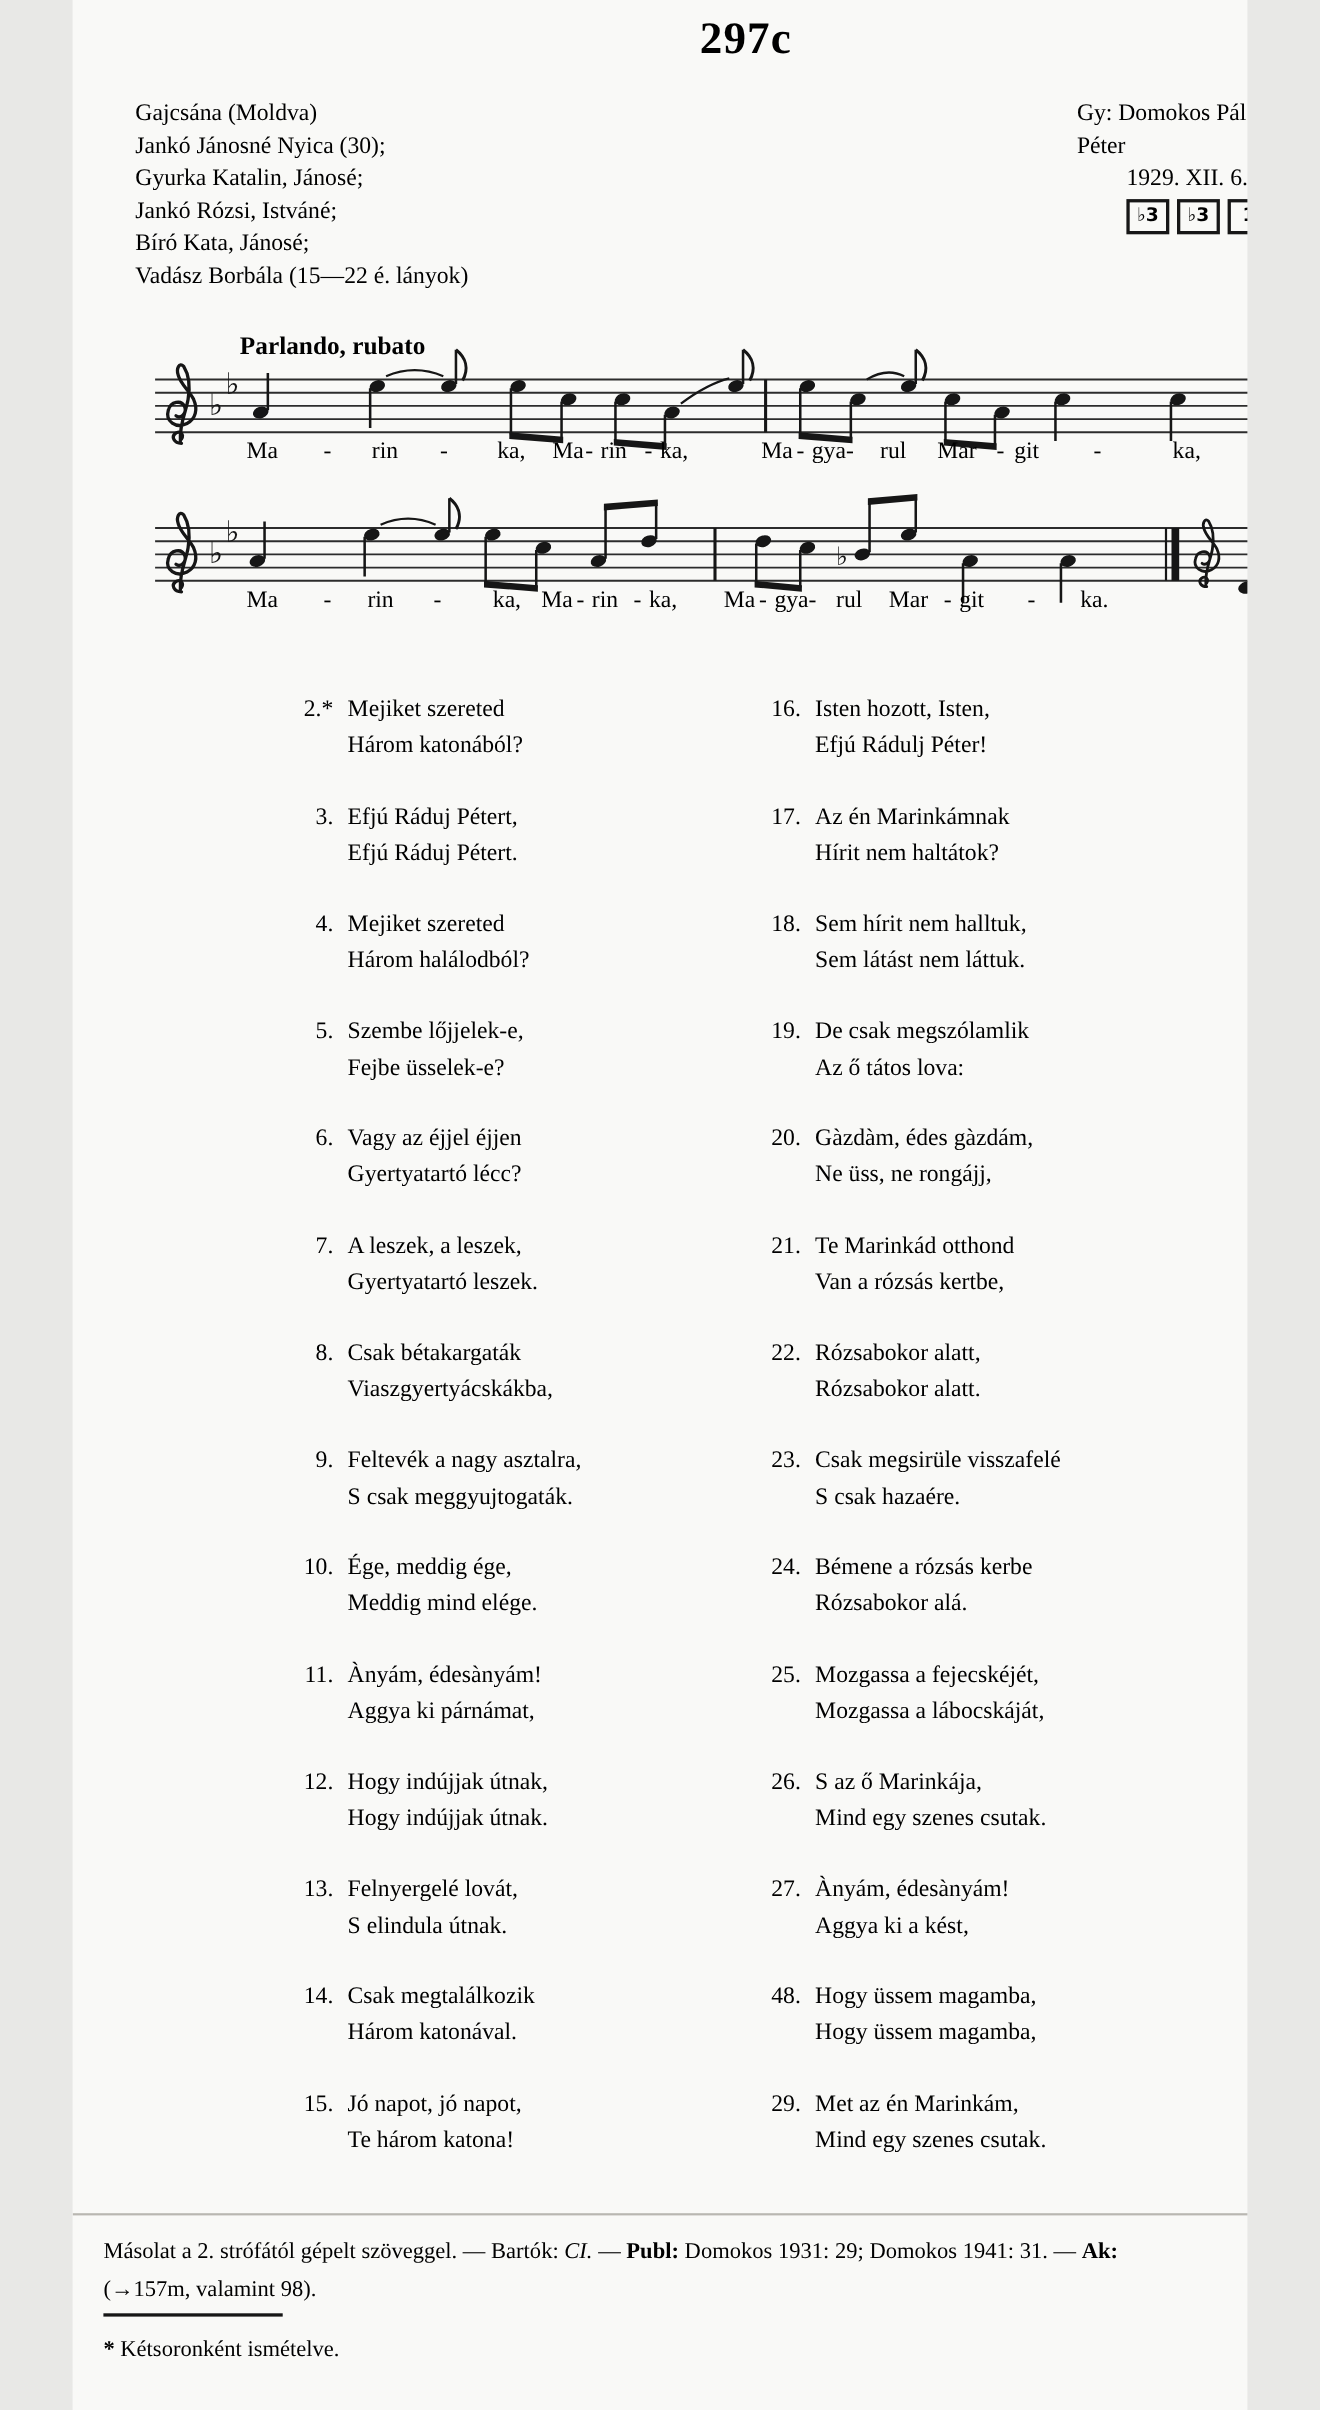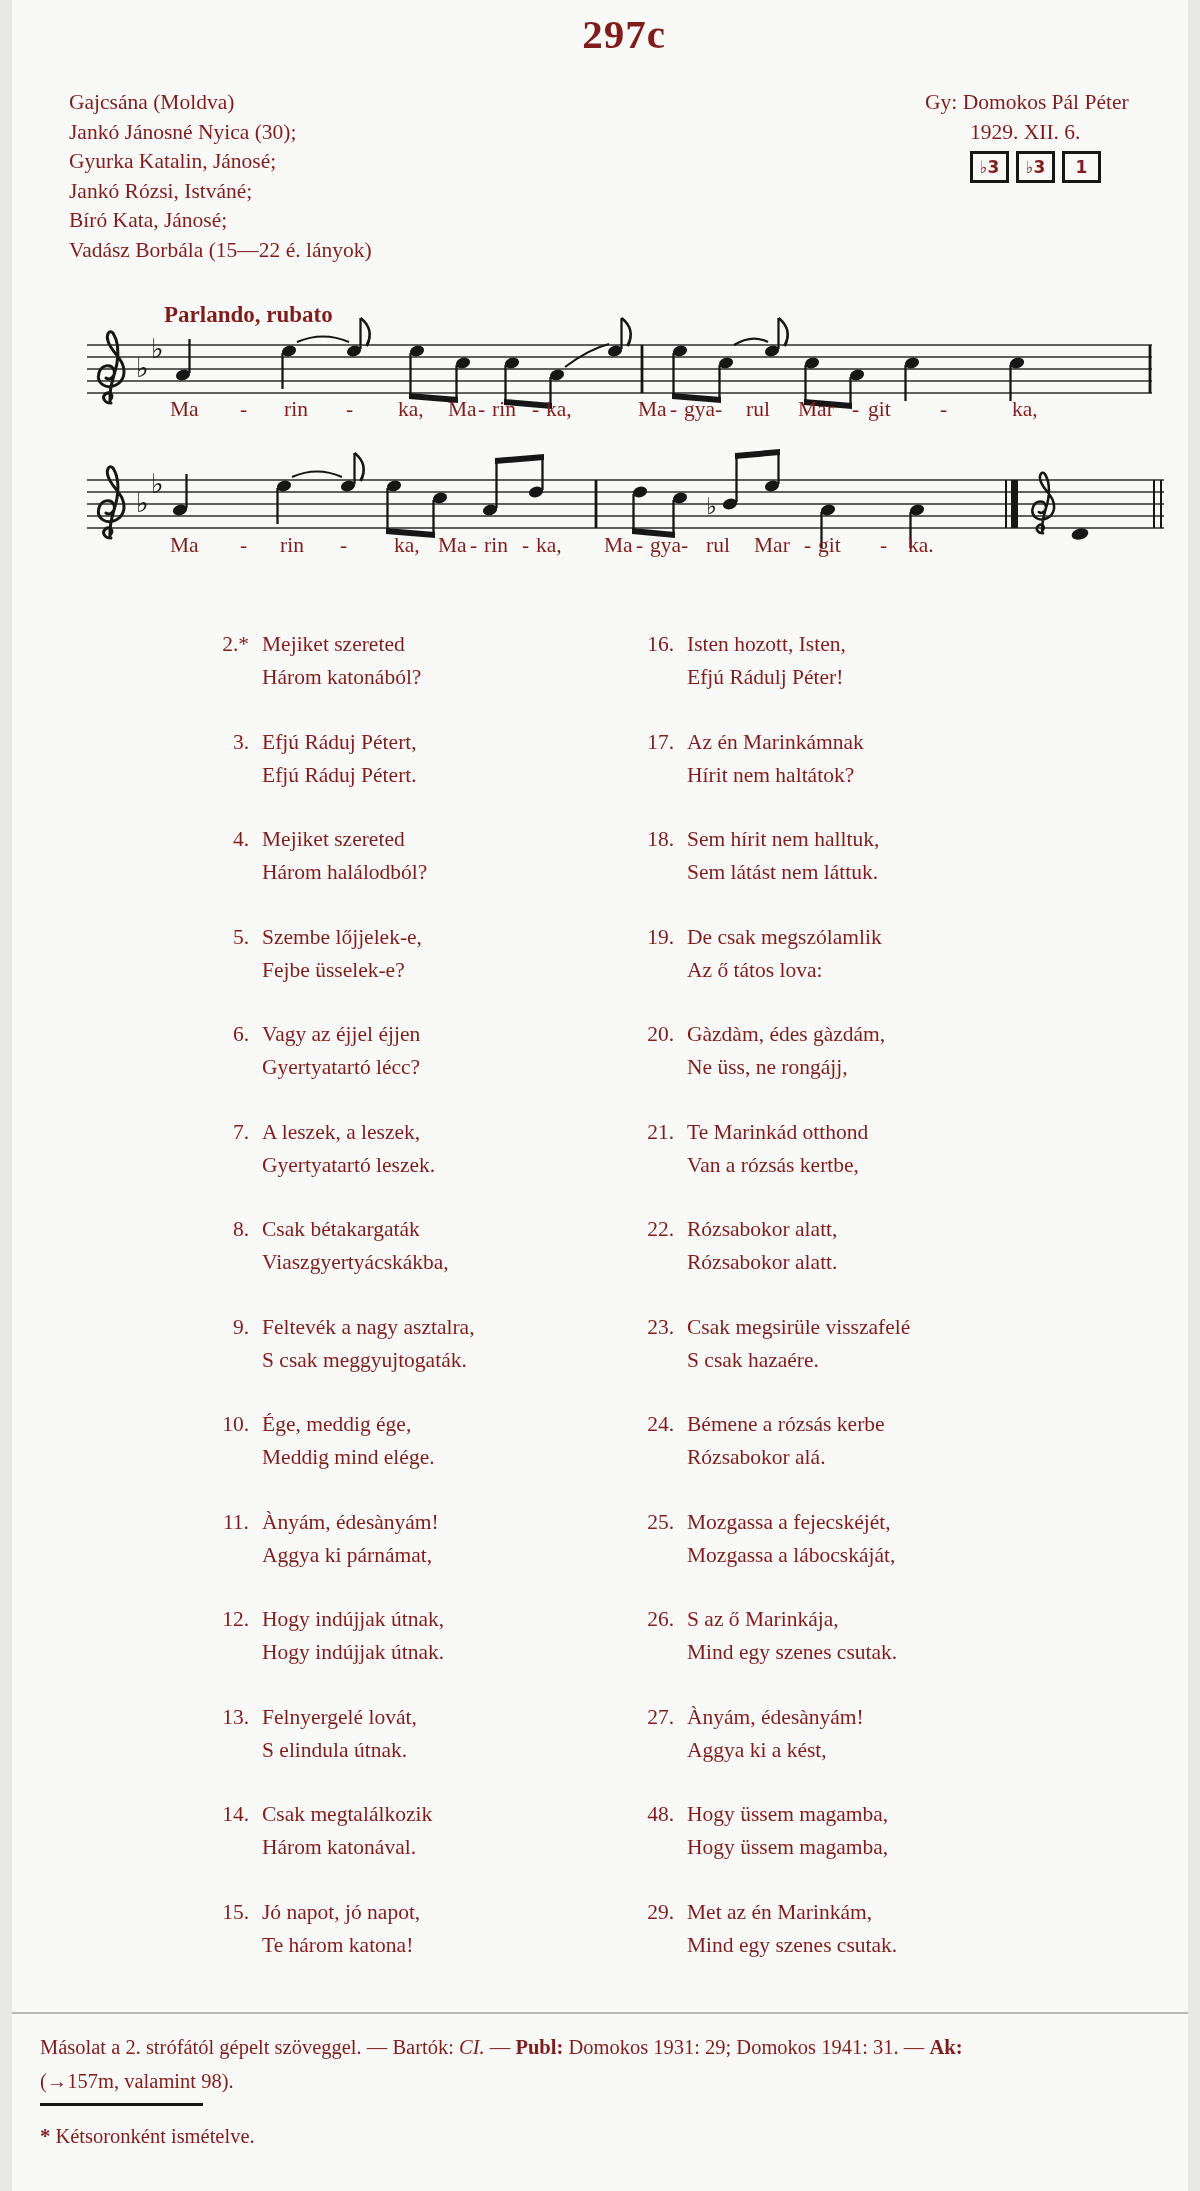--- a/index.html
+++ b/index.html
@@ -1,17 +1,17 @@
 <!DOCTYPE html>
 <html><head>
 <meta charset="utf-8">
 <style>
   html,body{margin:0;padding:0;background:#e8e8e6;}
-  .page{position:relative;width:1176px;height:2191px;margin:0 auto;background:#f9f9f7;
-        font-family:"Liberation Serif","DejaVu Serif",serif;color:#7f1d1d;overflow:hidden;}
+  .page{position:relative;width:1068px;height:2191px;margin:0 auto;background:#f9f9f7;
+        font-family:"Liberation Serif","DejaVu Serif",serif;color:#000000;overflow:hidden;}
   .title{position:absolute;left:0;top:10px;width:1224px;text-align:center;
          font-size:41px;font-weight:bold;letter-spacing:1px;}
   .hdr-left{position:absolute;left:57px;top:88px;font-size:21.5px;line-height:29.5px;}
   .hdr-right{position:absolute;left:913px;top:88px;font-size:21.5px;line-height:29.5px;}
   .hdr-right .date{margin-left:45px;font-family:Liberation Serif, serif;}
   .boxes{margin-left:45px;margin-top:4px;display:flex;gap:7px;}
   .box{display:inline-flex;align-items:center;justify-content:center;min-width:25px;height:26px;
        padding:0 4px;border:3px solid #171717;font-family:"DejaVu Sans",sans-serif;
        font-size:17px;font-weight:bold;line-height:1;}
   .tempo{position:absolute;left:152px;top:302px;font-size:23px;font-weight:bold;text-align:right;}
@@ -217,21 +217,21 @@
     <span style="left:510px">-</span>
     <span style="left:524px">ka,</span>
     <span style="left:592px">Ma</span>
     <span style="left:624px">-</span>
     <span style="left:638px">gya-</span>
     <span style="left:694px">rul</span>
     <span style="left:742px">Mar</span>
     <span style="left:792px">-</span>
     <span style="left:806px">git</span>
     <span style="left:868px">-</span>
-    <span style="left:896px">ka.</span>
+    <span style="left:916px">ka.</span>
   </div>
 
   <div class="col" id="colL">
     <div class="verse">
         <span class="vnum">2.*</span>
         <span class="vtxt">
           <span class="vl">Mejiket szereted</span>
           <span class="vl">Három katonából?</span>
         </span>
       </div>

